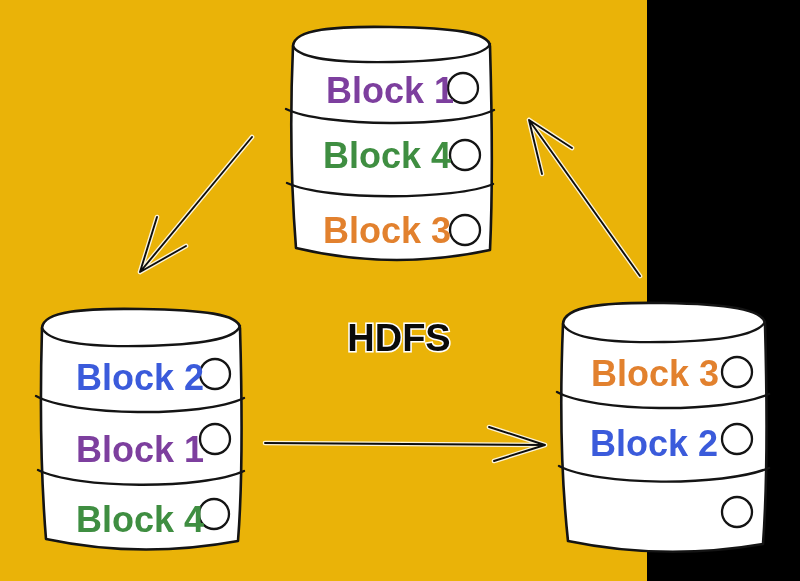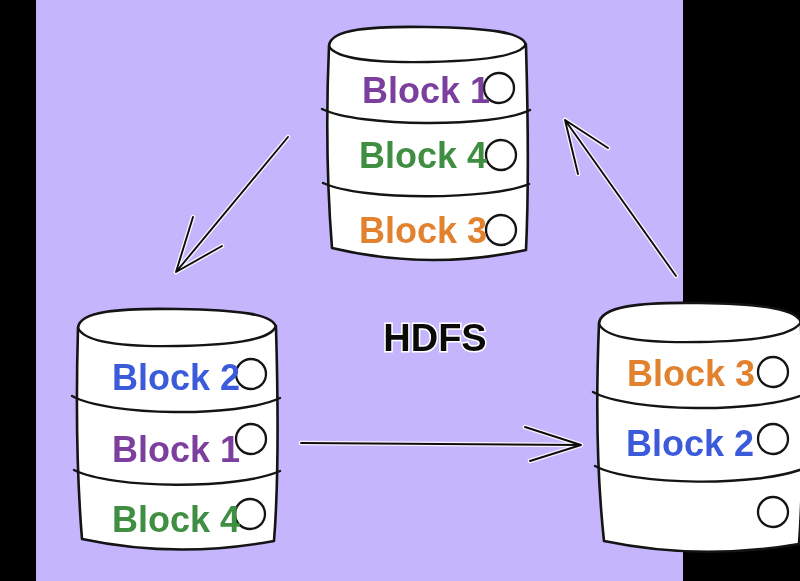--- a/index.html
+++ b/index.html
@@ -8,22 +8,21 @@
     background: #000000;
     width: 800px;
     height: 581px;
     overflow: hidden;
     font-family: "Liberation Sans", sans-serif;
   }
   .stage {
     position: relative;
     width: 647px;
     height: 581px;
-    background: #c4b5fd;
-    margin-left: 36px;
+    background: #eab308;
   }
   svg { display: block; }
   .node-body {
     fill: #ffffff;
     stroke: #141414;
     stroke-width: 2.6;
     stroke-linejoin: round;
     stroke-linecap: round;
   }
   .node-line {

